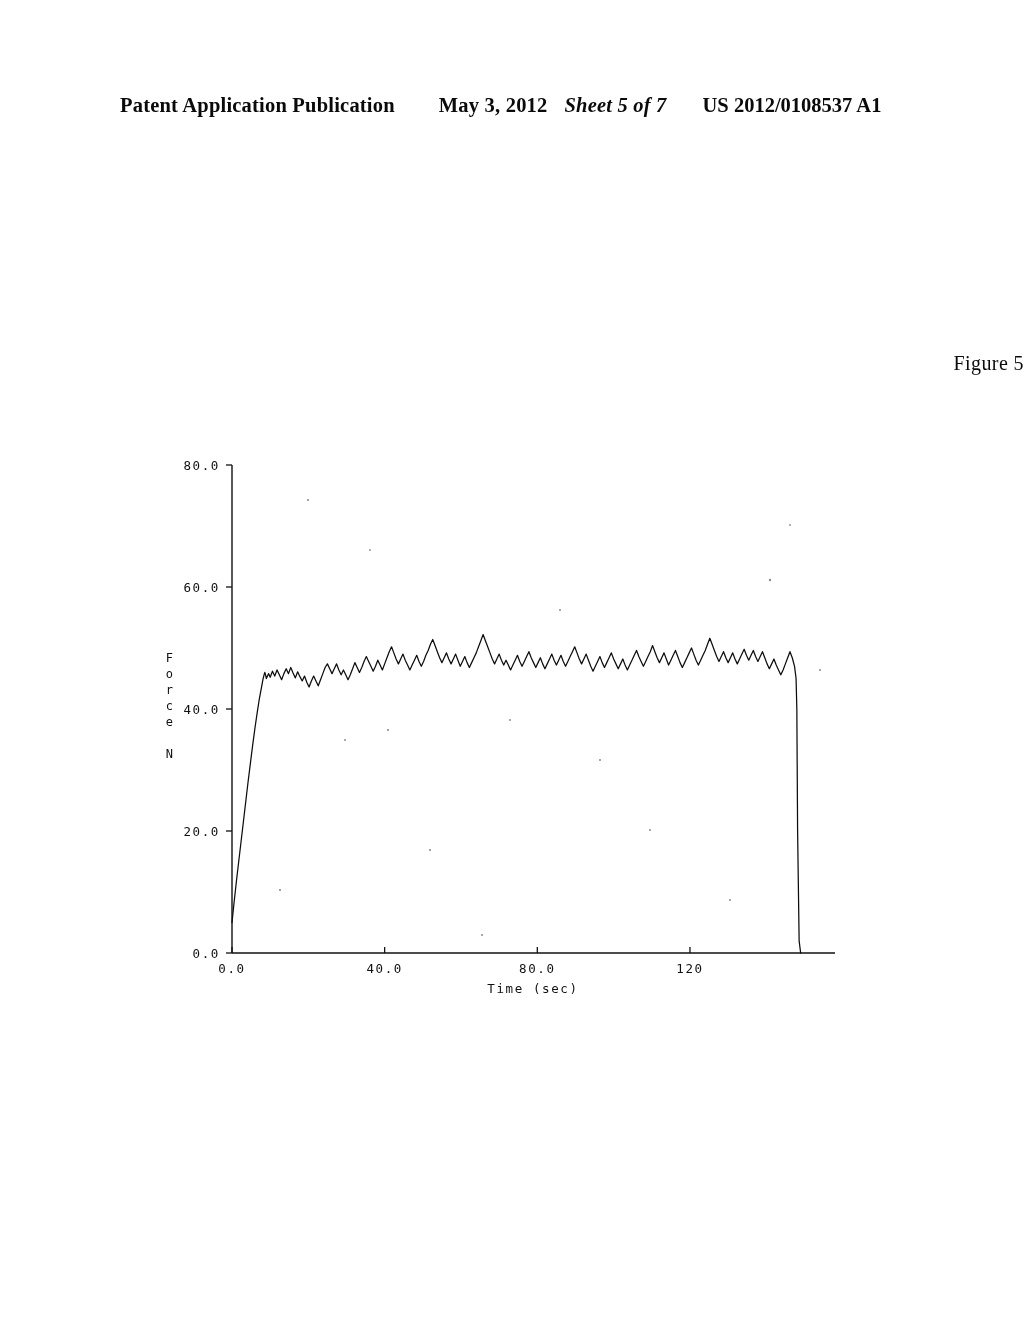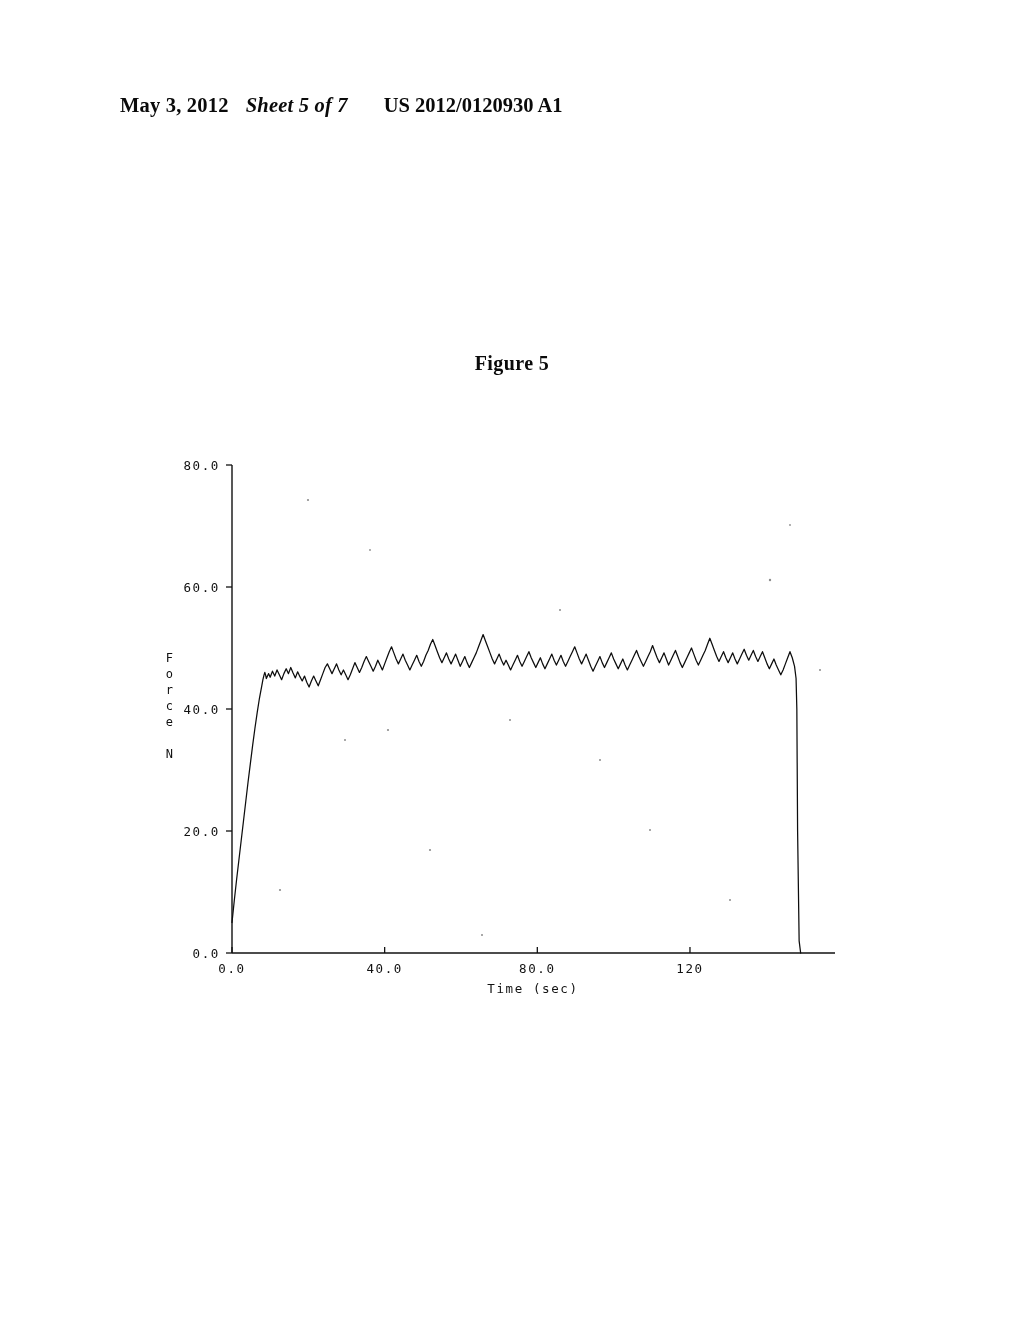--- a/index.html
+++ b/index.html
@@ -37,23 +37,23 @@
   #page-header .hdr-date     { margin-right: 17px; margin-top: 8px; }
   #page-header .hdr-sheet    { margin-right: 36px; font-style: italic; }
   #page-header .hdr-docnum   { letter-spacing: 0px; }
 
   
   #figure-title {
     position: absolute;
     left: 0;
     top: 352px;
     width: 1024px;
-    text-align: center;
+    text-align: right;
     font-family: "Liberation Serif", serif;
-    font-weight: bold;
+    font-weight: normal;
     font-size: 20px;
     letter-spacing: 0.4px;
     color: #0b0b0b;
   }
 
   
   #chart-figure {
     position: absolute;
     left: 130px;
     top: 430px;
@@ -94,23 +94,24 @@
     stroke-width: 1.25;
     stroke-linejoin: round;
     stroke-linecap: round;
   }
   .speck { fill: #8d8d8d; }
 </style>
 </head>
 <body>
 
 <div id="page-header">
+  <span class="hdr-pub">Patent Application Publication</span>
   <span class="hdr-date">May 3, 2012</span>
   <span class="hdr-sheet">Sheet 5 of 7</span>
-  <span class="hdr-docnum">US 2012/0120930 A1</span>
+  <span class="hdr-docnum">US 2012/0108537 A1</span>
 </div>
 
 <div id="figure-title">Figure 5</div>
 
 <div id="chart-figure">
   <svg id="chart-svg" viewBox="0 0 780 580" xmlns="http://www.w3.org/2000/svg">
 
     <g>
       <line id="y-axis-line" class="axis-line" x1="102" y1="35" x2="102" y2="523"></line>
       <line id="x-axis-line" class="axis-line" x1="102" y1="523" x2="705" y2="523"></line>

